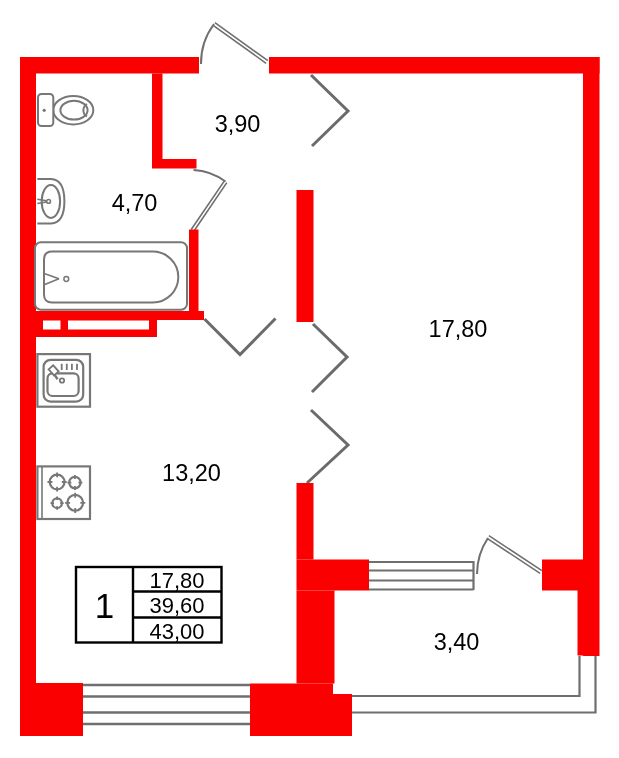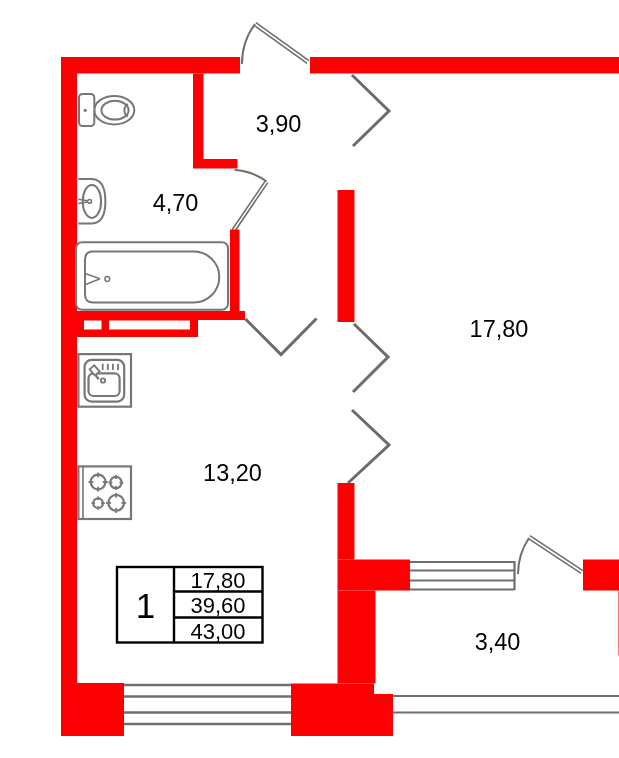--- a/index.html
+++ b/index.html
@@ -1,16 +1,16 @@
 <!DOCTYPE html>
 <html><head>
 <meta charset="utf-8">
 <style>
   html,body{margin:0;padding:0;background:#ffffff;}
-  .wrap{width:557px;height:758px;position:relative;padding-left:41px;}
+  .wrap{width:557px;height:758px;position:relative;}
   svg{display:block;}
   text{font-family:"Liberation Sans", sans-serif;fill:#000000;}
 </style>
 </head>
 <body>
 <div class="wrap">
 <svg width="619" height="758" viewBox="0 0 619 758">
 
   <rect x="0" y="0" width="619" height="758" fill="#ffffff"></rect>
 

